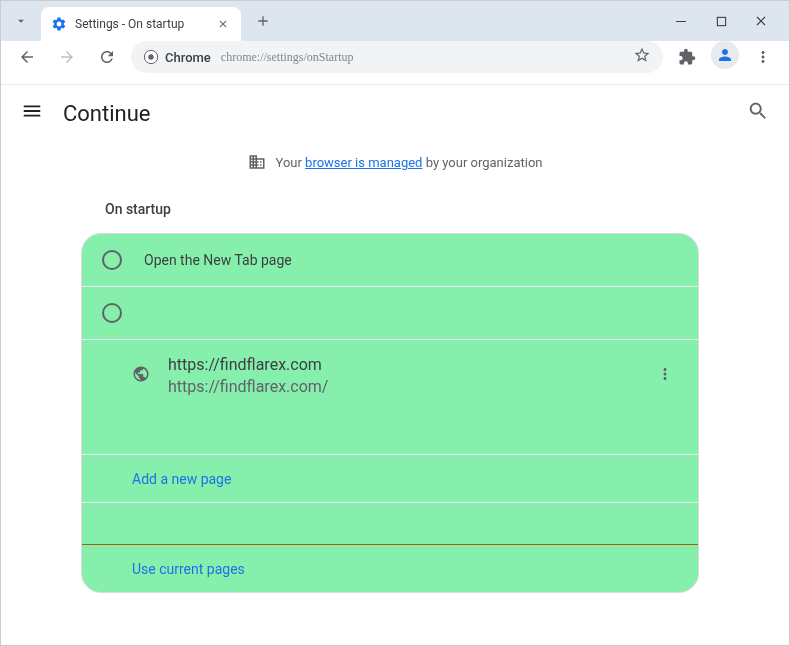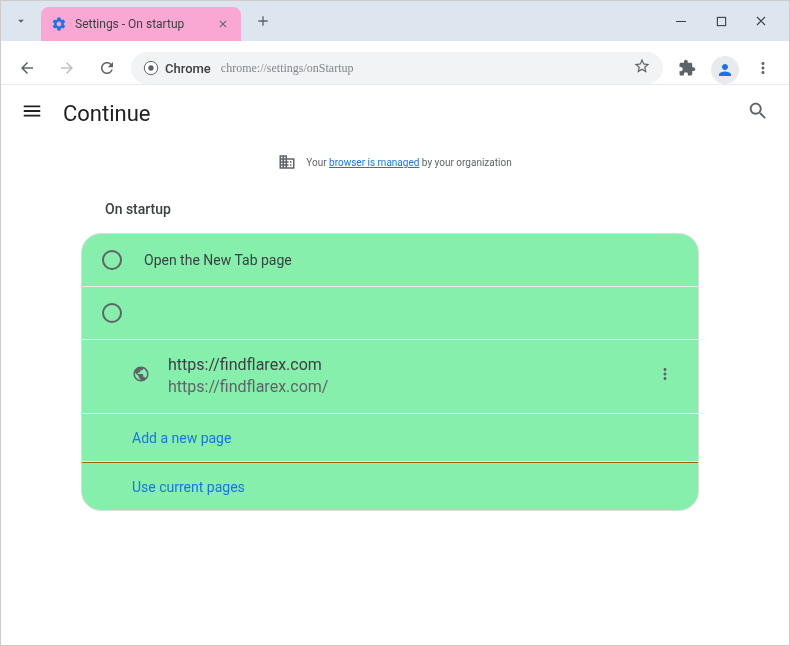--- a/index.html
+++ b/index.html
@@ -1,49 +1,49 @@
 <!DOCTYPE html>
 <html><head>
 <meta charset="utf-8">
 <style>
 * { margin: 0; padding: 0; box-sizing: border-box; font-family: -apple-system, BlinkMacSystemFont, "Segoe UI", Roboto, Arial, sans-serif; }
 body { width: 790px; height: 646px; background: #fff; overflow: hidden; border: 1px solid #ccc; }
 
 
 .titlebar { height: 40px; background: #dde5ee; display: flex; align-items: center; padding: 0 8px; }
 .tab-dropdown { width: 24px; height: 24px; display: flex; align-items: center; justify-content: center; border-radius: 4px; margin-right: 8px; cursor: pointer; }
-.tab { background: #f9a8d4; border-radius: 8px 8px 0 0; height: 34px; margin-top: 6px; display: flex; align-items: center; padding: 0 10px; min-width: 200px; gap: 8px; }
+.tab { background: #ffffff; border-radius: 8px 8px 0 0; height: 34px; margin-top: 6px; display: flex; align-items: center; padding: 0 10px; min-width: 200px; gap: 8px; }
 .tab-favicon { width: 16px; height: 16px; display: flex; align-items: center; justify-content: center; }
 .tab-title { font-size: 12px; color: #3c4043; flex: 1; }
 .tab-close { width: 16px; height: 16px; display: flex; align-items: center; justify-content: center; cursor: pointer; color: #5f6368; }
 .new-tab { width: 28px; height: 28px; display: flex; align-items: center; justify-content: center; margin-left: 8px; cursor: pointer; color: #5f6368; }
 .titlebar-spacer { flex: 1; }
 .win-controls { display: flex; gap: 16px; margin-right: 8px; }
 .win-btn { width: 24px; height: 24px; display: flex; align-items: center; justify-content: center; cursor: pointer; color: #3c4043; }
 
 
-.toolbar { height: 44px; background: #fff; display: flex; align-items: flex-end; padding: 0 10px; gap: 8px; border-bottom: 1px solid #e8eaed; }
+.toolbar { height: 44px; background: #fff; display: flex; align-items: flex-start; padding: 0 10px; gap: 8px; border-bottom: 1px solid #e8eaed; }
 .nav-btn { width: 32px; height: 32px; display: flex; align-items: center; justify-content: center; cursor: pointer; color: #5f6368; border-radius: 50%; }
 .nav-btn.disabled { color: #bdc1c6; cursor: default; }
 .omnibox { flex: 1; height: 32px; background: #f1f3f4; border-radius: 16px; display: flex; align-items: center; padding: 0 12px; gap: 10px; }
 .omnibox-icon { display: flex; align-items: center; gap: 6px; }
 .omnibox-chrome { font-size: 13px; color: #3c4043; font-weight: 500; }
 .omnibox-url { font-size: 12px; color: #80868b; flex: 1; font-family: Liberation Serif, serif; }
 .omnibox-star { color: #5f6368; cursor: pointer; }
 .tb-icon { width: 32px; height: 32px; display: flex; align-items: center; justify-content: center; cursor: pointer; color: #5f6368; }
 .profile-icon { width: 28px; height: 28px; border-radius: 50%; background: #e8eaed; display: flex; align-items: center; justify-content: center; cursor: pointer; }
 
 
 .settings-header { height: 56px; display: flex; align-items: center; padding: 0 20px; gap: 20px; }
 .hamburger { cursor: pointer; }
 .settings-title { font-size: 22px; color: #202124; flex: 1; }
 .search-btn { cursor: pointer; color: #5f6368; }
 
 
-.managed-banner { display: flex; align-items: center; justify-content: center; gap: 10px; padding: 12px 0; font-size: 10px; color: #5f6368; }
+.managed-banner { display: flex; align-items: center; justify-content: center; gap: 10px; padding: 12px 0; font-size: 13px; color: #5f6368; }
 .managed-link { color: #1a73e8; text-decoration: underline; cursor: pointer; }
 
 
 .content { padding: 0 90px 0 80px; }
 .section-title { font-size: 14px; color: #3c4043; padding: 18px 0 16px 24px; font-weight: 500; }
 
 .card { border: 1px solid #dadce0; border-radius: 20px; background: #86efac; }
 .radio-row { display: flex; align-items: center; padding: 16px 20px; gap: 22px; cursor: pointer; }
 .radio-row:not(:last-child) { border-bottom: 1px solid #e8eaed; }
 .radio-circle { width: 20px; height: 20px; border: 2px solid #5f6368; border-radius: 50%; flex-shrink: 0; position: relative; }
@@ -52,21 +52,21 @@
 .radio-label { font-size: 14px; color: #3c4043; }
 
 .page-section { padding: 0 20px; }
 .page-row { display: flex; align-items: center; padding: 14px 0 14px 30px; gap: 18px; }
 .globe-icon { color: #5f6368; flex-shrink: 0; }
 .page-info { flex: 1; }
 .page-title { font-size: 16px; color: #3c4043; line-height: 1.4; }
 .page-url { font-size: 16px; color: #5f6368; line-height: 1.4; }
 .page-menu { cursor: pointer; color: #5f6368; padding: 4px; }
 
-.link-row { padding: 14px 20px 14px 50px; }
+.link-row { padding: 14px 20px 14px 50px; margin-top: 41px; }
 .link-row:not(:last-of-type) { border-bottom: 1px solid #e8eaed; }
 .card-link { font-size: 14px; color: #1a73e8; cursor: pointer; }
 .last-section { border-top: 1px solid #e8eaed; }
 </style>
 </head>
 <body>
 
 <div class="titlebar">
   <div class="tab-dropdown">
     <svg width="14" height="14" viewBox="0 0 24 24">

